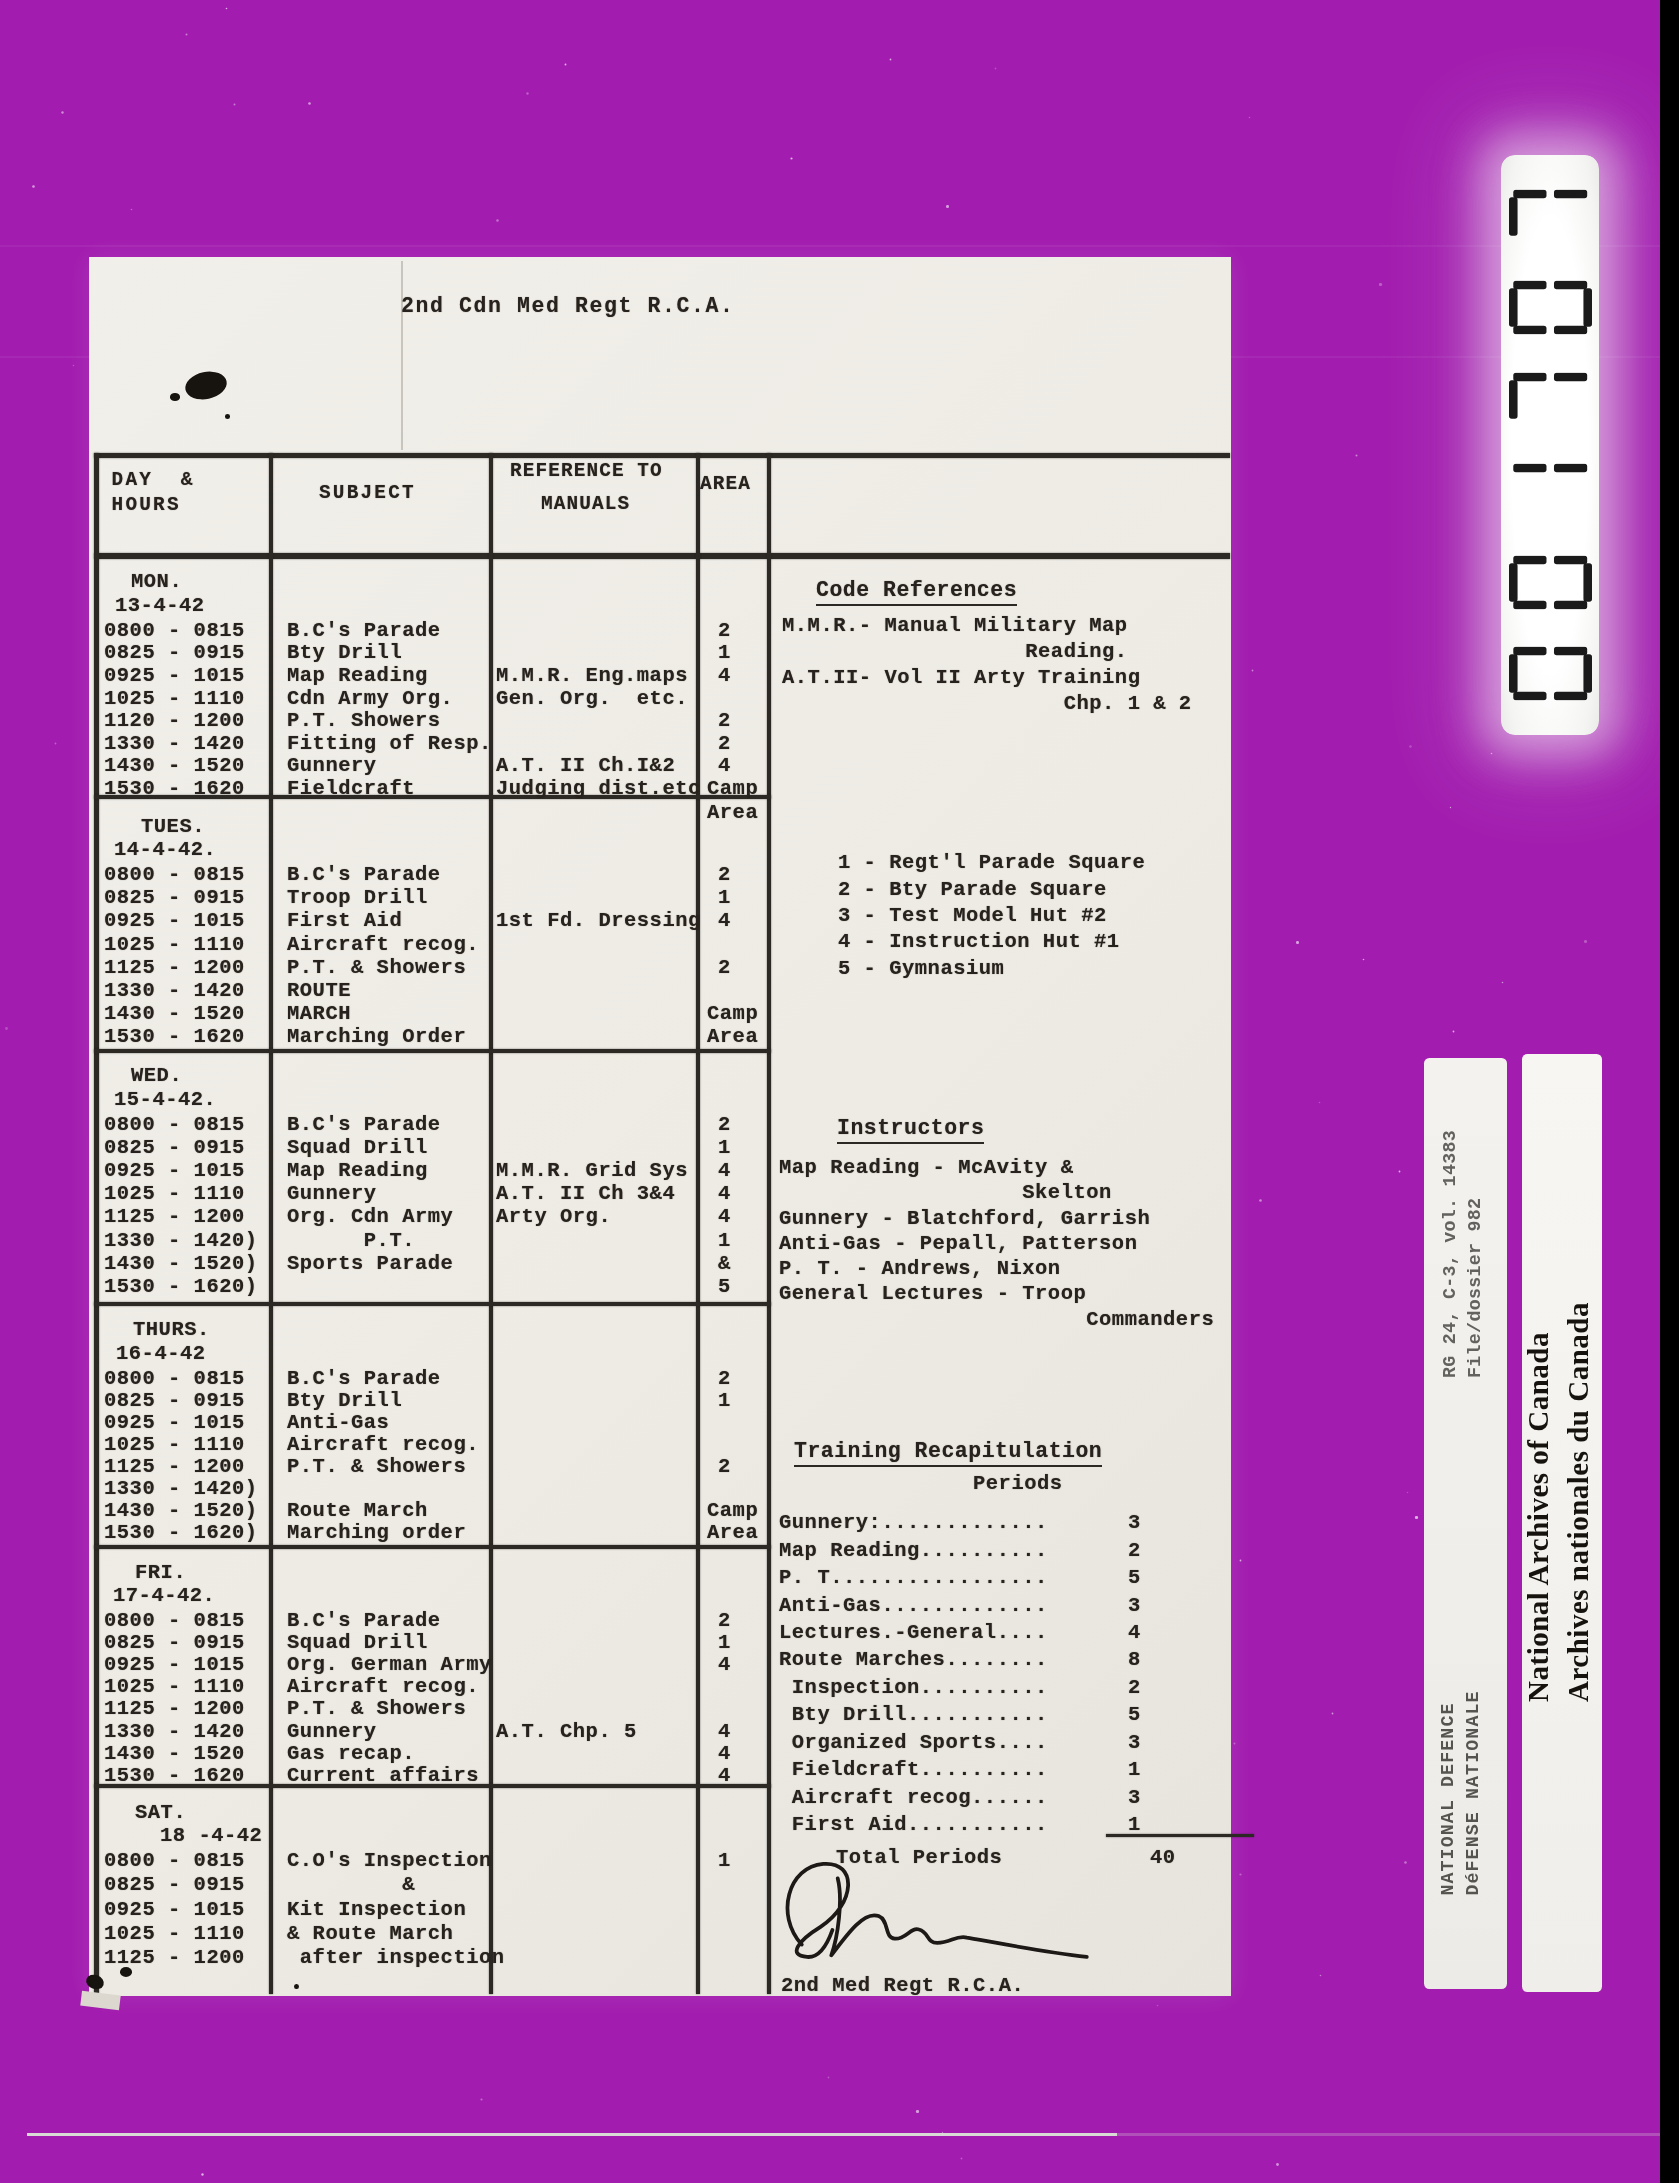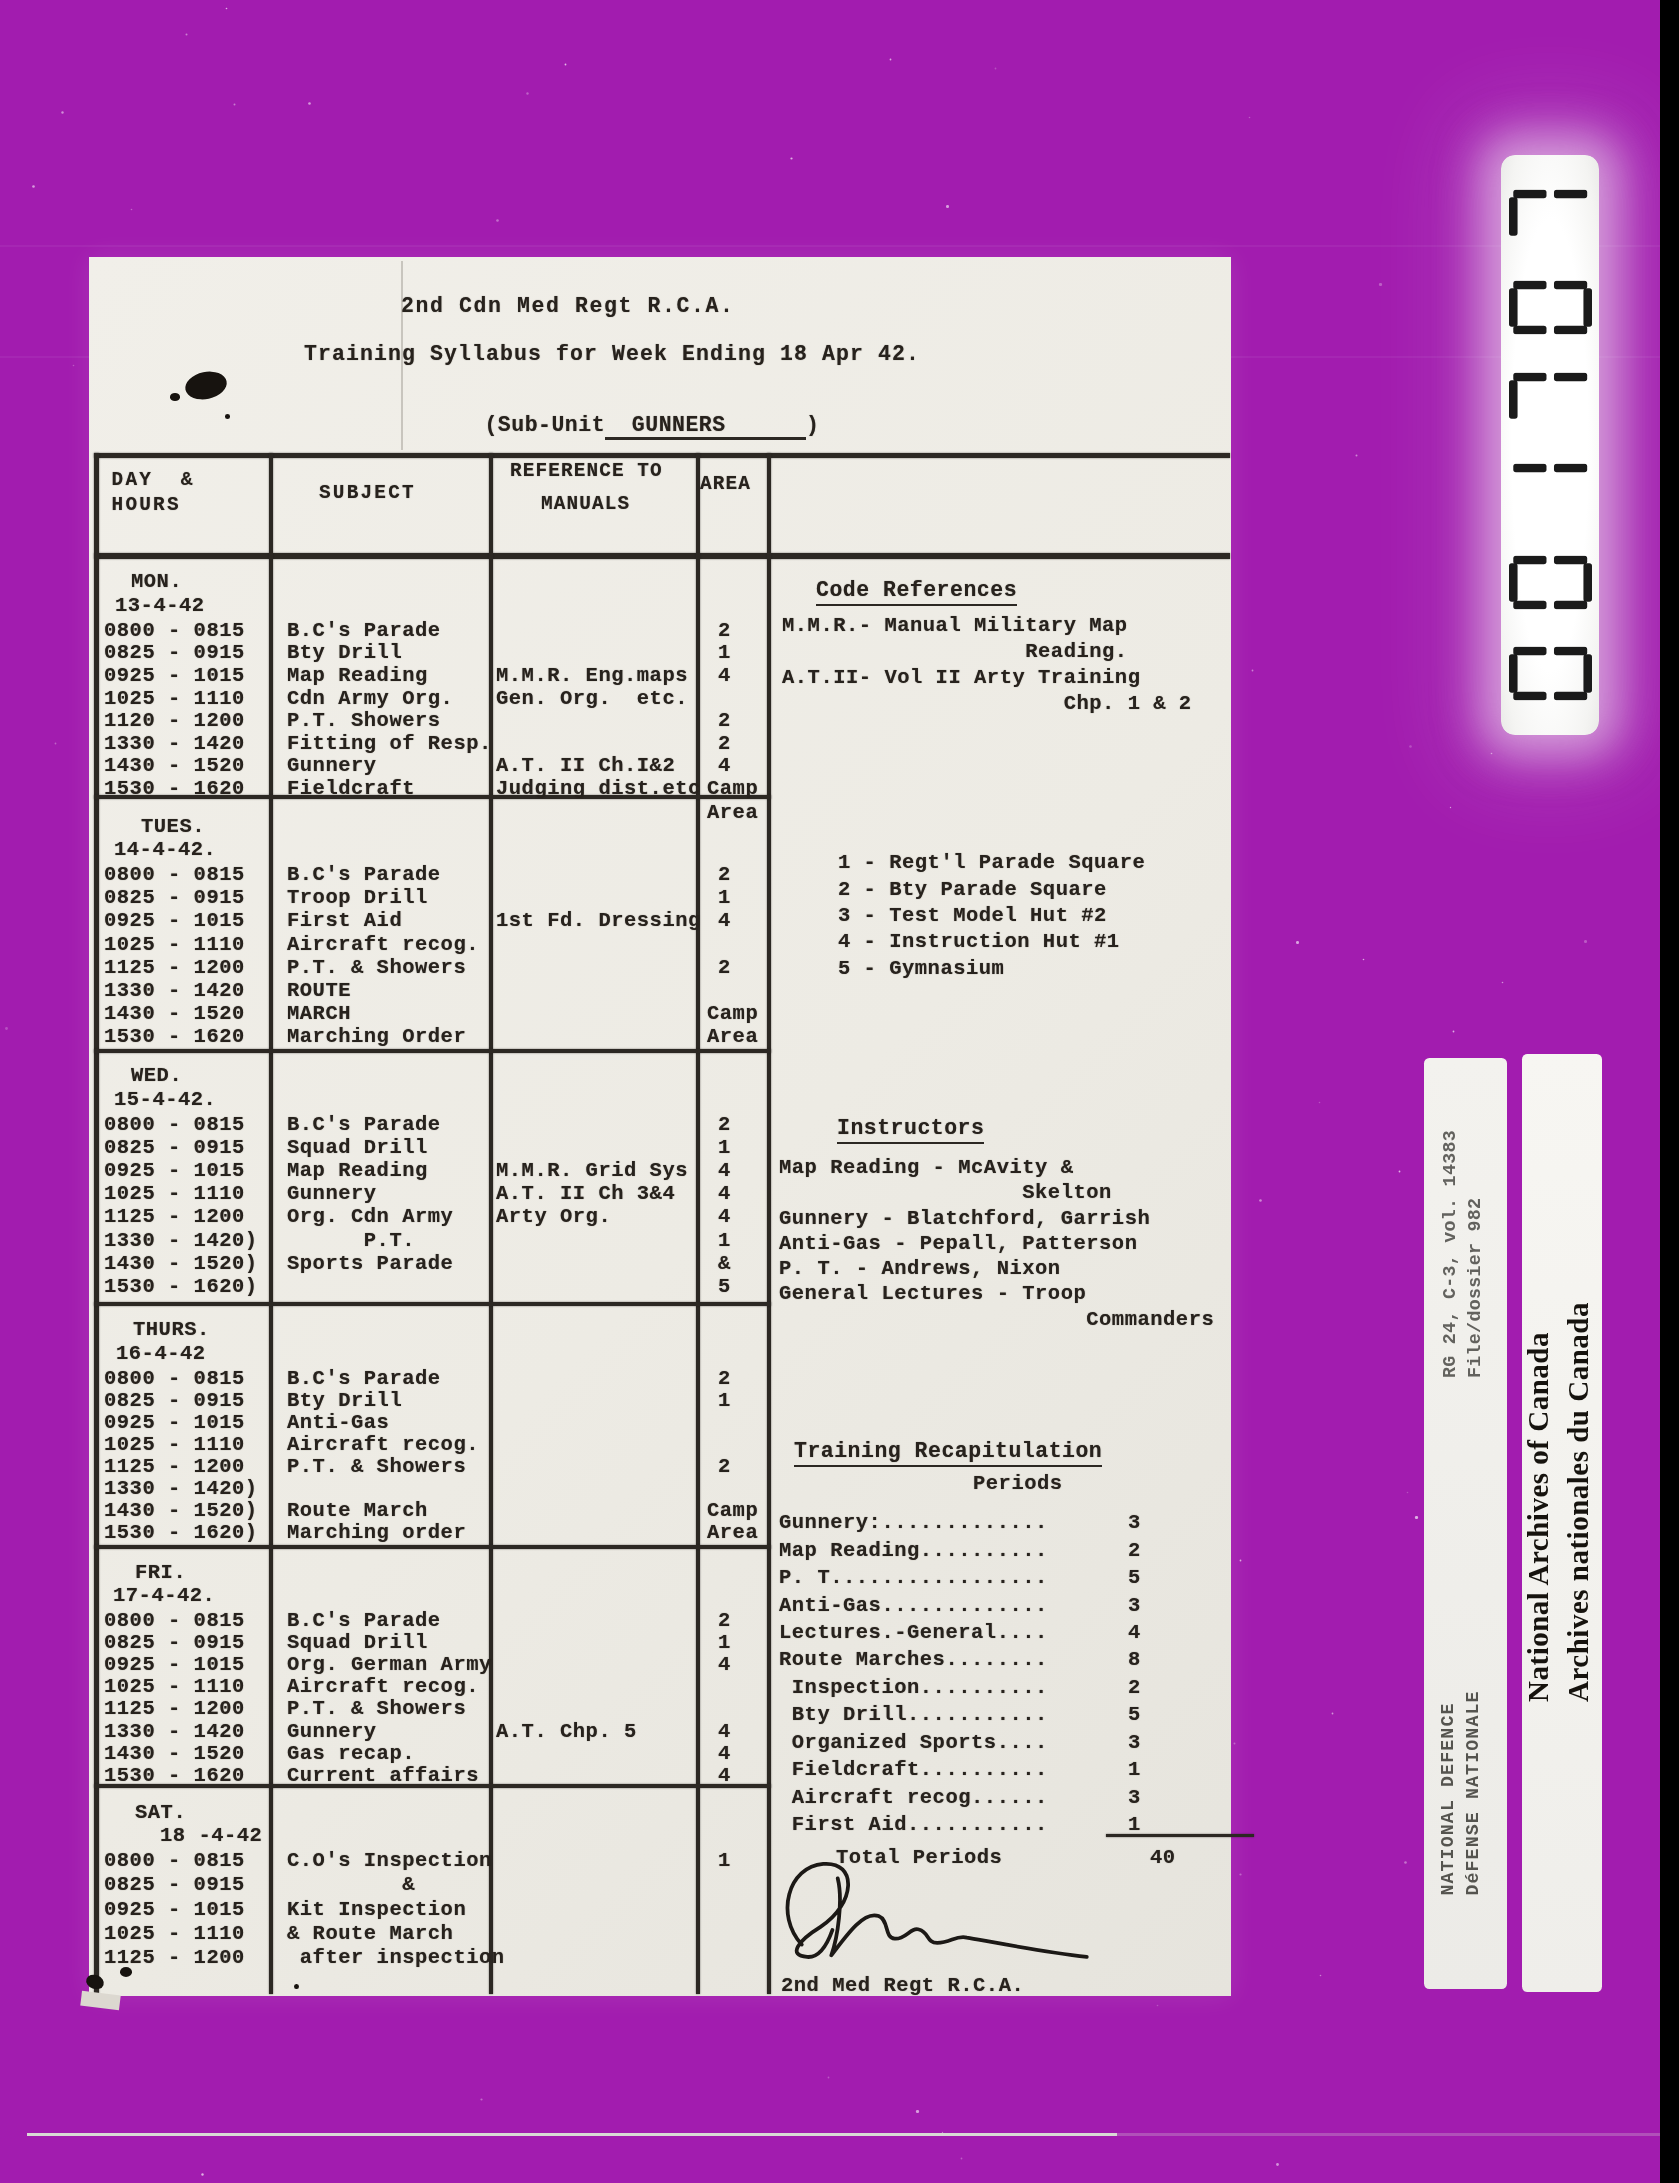--- a/index.html
+++ b/index.html
@@ -41,24 +41,20 @@
 
 <div class="stage">
 
   <div class="band" style="top:245px;height:1.6px;"></div>
   <div class="band" style="top:356px;height:1.6px;"></div>
   <div class="speck" id="dust" style="box-shadow: rgba(255, 255, 255, 0.64) 1453px 1031px 0px 0.4px, rgba(255, 255, 255, 0.45) 1252px 670px 0px 0.4px, rgba(255, 255, 255, 0.23) 6px 1028px 0px 0.9px, rgba(255, 255, 255, 0.23) 995px 68px 0px 0.4px, rgba(255, 255, 255, 0.62) 890px 59px 0px 0.4px, rgba(255, 255, 255, 0.5) 62px 112px 0px 0.7px, rgba(255, 255, 255, 0.3) 1240px 1874px 0px 0.6px, rgba(255, 255, 255, 0.27) 1585px 941px 0px 1px, rgba(255, 255, 255, 0.44) 186px 34px 0px 0.5px, rgba(255, 255, 255, 0.66) 202px 2174px 0px 0.7px, rgba(255, 255, 255, 0.65) 1416px 1517px 0px 1.1px, rgba(255, 255, 255, 0.36) 497px 220px 0px 0.8px, rgba(255, 255, 255, 0.44) 1320px 1975px 0px 0.3px, rgba(255, 255, 255, 0.29) 1380px 284px 0px 1.1px, rgba(255, 255, 255, 0.57) 1450px 807px 0px 0.2px, rgba(255, 255, 255, 0.55) 309px 103px 0px 0.8px, rgba(255, 255, 255, 0.7) 565px 64px 0px 0.4px, rgba(255, 255, 255, 0.29) 961px 2158px 0px 0.4px, rgba(255, 255, 255, 0.3) 527px 93px 0px 0.7px, rgba(255, 255, 255, 0.63) 1363px 959px 0px 0.3px, rgba(255, 255, 255, 0.51) 1502px 982px 0px 0.3px, rgba(255, 255, 255, 0.47) 1356px 455px 0px 0.5px, rgba(255, 255, 255, 0.28) 1249px 117px 0px 0.3px, rgba(255, 255, 255, 0.52) 1277px 2164px 0px 0.9px, rgba(255, 255, 255, 0.38) 1405px 1862px 0px 0.8px, rgba(255, 255, 255, 0.56) 33px 186px 0px 0.8px, rgba(255, 255, 255, 0.42) 234px 104px 0px 0.5px, rgba(255, 255, 255, 0.53) 1332px 1713px 0px 0.4px, rgba(255, 255, 255, 0.67) 226px 8px 0px 0.3px, rgba(255, 255, 255, 0.58) 947px 206px 0px 1px, rgba(255, 255, 255, 0.33) 131px 209px 0px 0.3px, rgba(255, 255, 255, 0.4) 942px 2132px 0px 0.2px, rgba(255, 255, 255, 0.67) 1399px 1171px 0px 0.4px, rgba(255, 255, 255, 0.48) 1260px 1200px 0px 0.8px, rgba(255, 255, 255, 0.58) 917px 2111px 0px 1.1px, rgba(255, 255, 255, 0.34) 481px 2099px 0px 0.6px, rgba(255, 255, 255, 0.62) 1240px 1560px 0px 0.4px, rgba(255, 255, 255, 0.65) 791px 158px 0px 0.6px, rgba(255, 255, 255, 0.26) 73px 365px 0px 0.3px, rgba(255, 255, 255, 0.22) 1407px 1492px 0px 0.3px, rgba(255, 255, 255, 0.51) 1491px 753px 0px 0.3px, rgba(255, 255, 255, 0.23) 1157px 2005px 0px 0.3px, rgba(255, 255, 255, 0.31) 55px 743px 0px 0.4px, rgba(255, 255, 255, 0.22) 1410px 746px 0px 0.8px, rgba(255, 255, 255, 0.3) 1234px 1743px 0px 0.5px, rgba(255, 255, 255, 0.24) 1319px 1102px 0px 0.3px, rgba(255, 255, 255, 0.6) 1297px 942px 0px 1px, rgba(255, 255, 255, 0.27) 828px 2077px 0px 0.4px;"></div>
 
   <div class="paper">
 
     <div class="tw big" style="left:312px;top:37px;letter-spacing:1.6px;">2nd Cdn Med Regt R.C.A.</div>
-    <div class="tw big" style="left:215px;top:85px;letter-spacing:1.1px;">Training Syllabus for Week Ending 18 Apr 42.</div>
-    <div class="tw big" style="left:315px;top:132px;">
-      <span>(Sub-Unit</span><span class="underline-seg">  GUNNERS      </span><span>)</span>
-    </div>
 
     <div class="ink" style="left:96px;top:115px;width:42px;height:27px;transform:rotate(-12deg);"></div>
     <div class="ink" style="left:81px;top:136px;width:9.7px;height:7.5px;"></div>
     <div class="ink" style="left:136px;top:157px;width:5.4px;height:4.8px;"></div>
     <div class="crease" style="left:312px;top:4.3px;width:1.6px;height:189px;"></div>
 
     <div class="hline" style="left:5.4px;top:196px;width:1136px;height:4.8px;"></div>
     <div class="hline" style="left:5.4px;top:296px;width:1136px;height:6px;"></div>
     <div class="vline" style="left:5.4px;top:196px;width:4.3px;height:1541px;"></div>
     <div class="vline" style="left:180px;top:196px;width:3.8px;height:1541px;"></div>

